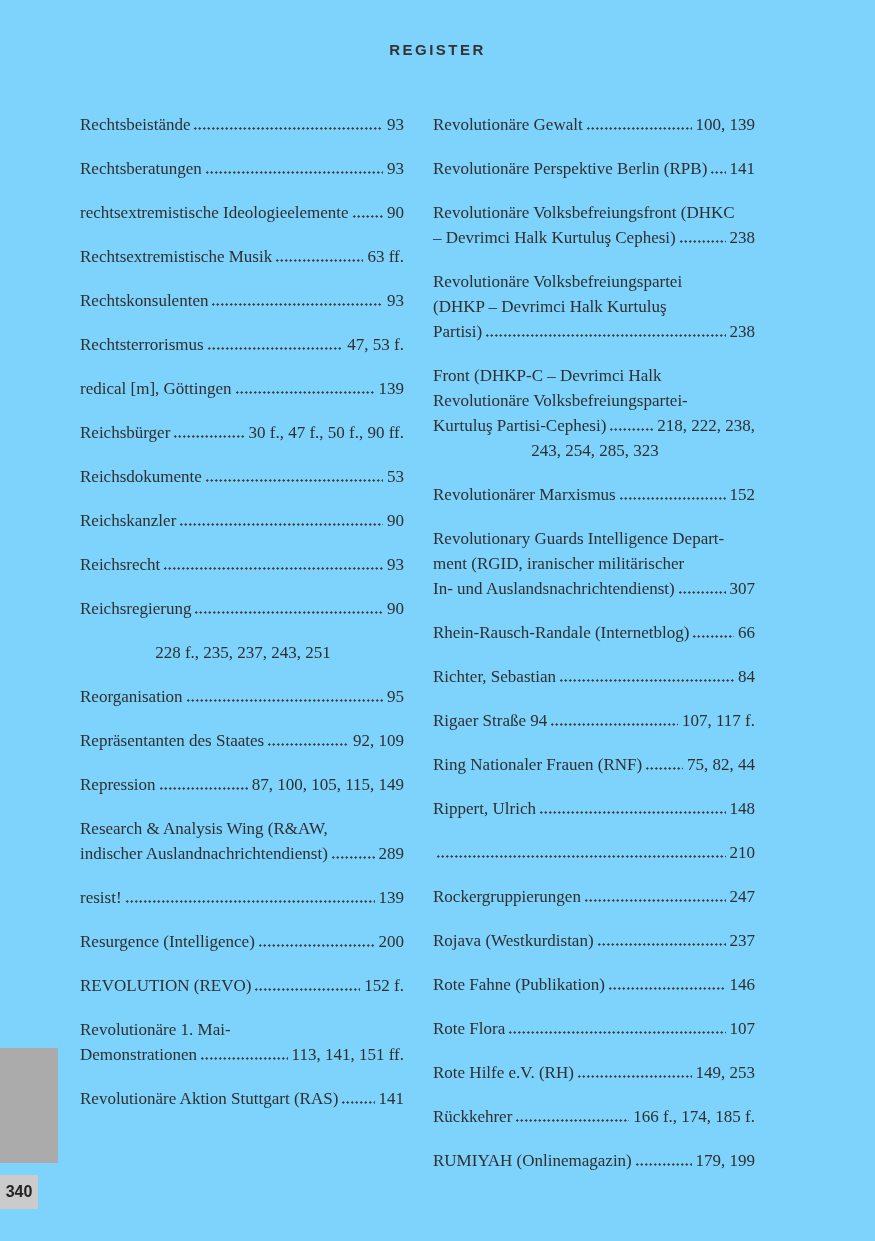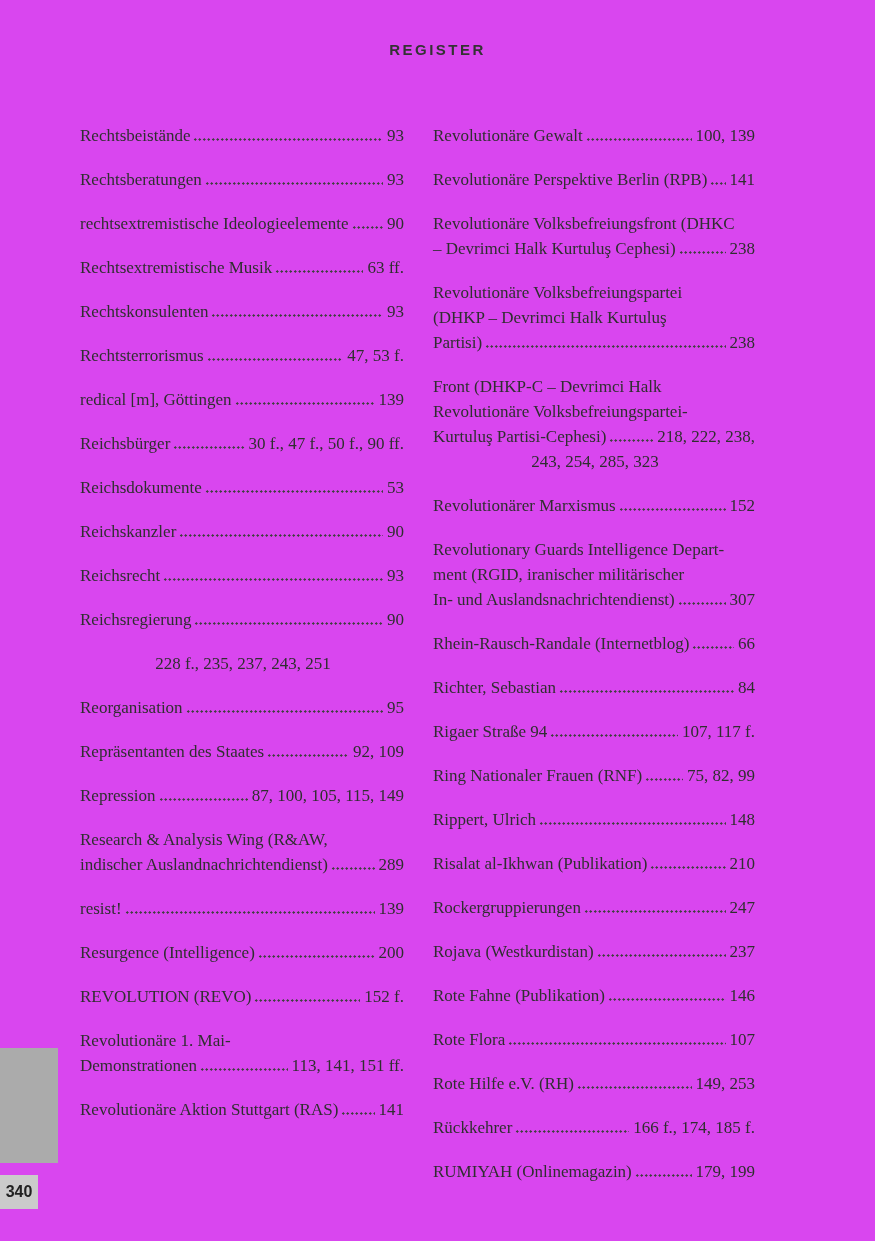--- a/index.html
+++ b/index.html
@@ -4,21 +4,21 @@
 <style>
   html, body {
     margin: 0;
     padding: 0;
     background: #ffffff;
   }
   .page {
     position: relative;
     width: 875px;
     height: 1241px;
-    background: #d946ef;
+    background: #7dd3fc;
     overflow: hidden;
     font-family: "Liberation Serif", serif;
     color: #2f2f2f;
   }
   .header {
     position: absolute;
     top: 41px;
     left: 0;
     right: 0;
     text-align: center;
@@ -31,21 +31,21 @@
   .columns {
     position: absolute;
     top: 112px;
     left: 80px;
     display: flex;
     gap: 29px;
   }
   .col { display: block; }
   .col.left  { width: 324px; }
   .col.right { width: 322px; }
-  .entry { margin-bottom: 19px; margin-top: 11px; }
+  .entry { margin-bottom: 19px; }
   .line {
     display: flex;
     align-items: flex-end;
     line-height: 25px;
     font-size: 17px;
   }
   .line.right { justify-content: center; }
   .label { white-space: nowrap; flex: 0 1 auto; }
   .pages { white-space: nowrap; margin-left: 2px; }
   .leader {
@@ -341,33 +341,32 @@
           <div class="line">
             <span class="label">Rigaer Straße 94</span>
             <span class="leader"></span>
             <span class="pages">107, 117 f.</span>
           </div>
         </div>
         <div class="entry">
           <div class="line">
             <span class="label">Ring Nationaler Frauen (RNF)</span>
             <span class="leader"></span>
-            <span class="pages">75, 82, 99</span>
+            <span class="pages">75, 82, 44</span>
           </div>
         </div>
         <div class="entry">
           <div class="line">
             <span class="label">Rippert, Ulrich</span>
             <span class="leader"></span>
             <span class="pages">148</span>
           </div>
         </div>
         <div class="entry">
           <div class="line">
-            <span class="label">Risalat al-Ikhwan (Publikation)</span>
             <span class="leader"></span>
             <span class="pages">210</span>
           </div>
         </div>
         <div class="entry">
           <div class="line">
             <span class="label">Rockergruppierungen</span>
             <span class="leader"></span>
             <span class="pages">247</span>
           </div>

